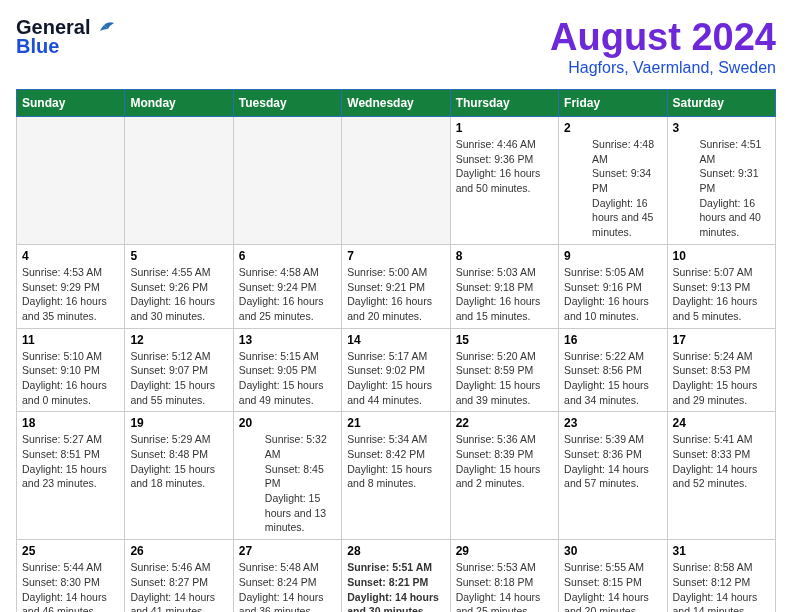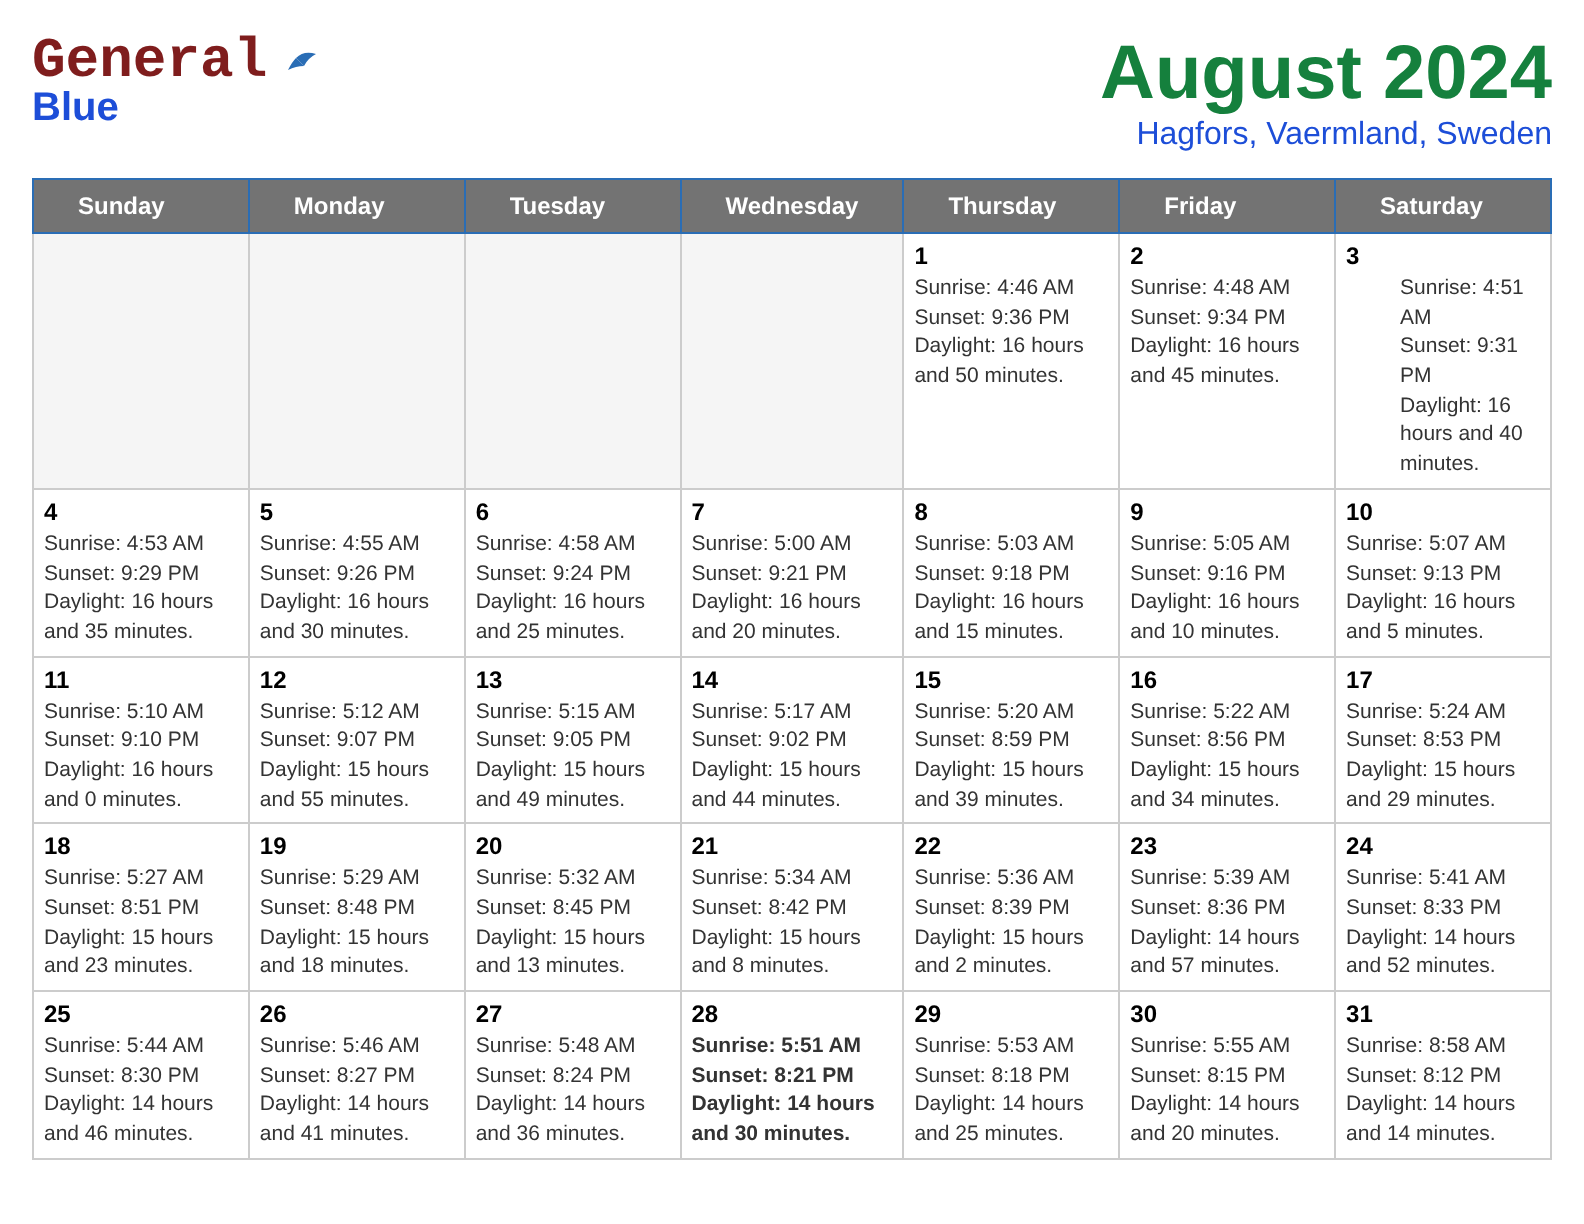--- a/index.html
+++ b/index.html
@@ -21,36 +21,36 @@
       flex-direction: column;
       align-items: flex-start;
     }
     .logo-general { color: #333; }
     .title-area {
       text-align: right;
     }
     .month-title {
       font-size: 38px;
       font-weight: bold;
-      color: #15803d;
+      color: #6d28d9;
     }
     .location {
       font-size: 16px;
       color: #1d4ed8;
     }
     .calendar {
       width: 100%;
       border-collapse: collapse;
       font-size: 11px;
     }
     .calendar th {
-      background: #737373;
+      background: #15803d;
       color: #fff;
       text-align: left;
-      padding: 6px 22px;
+      padding: 6px 5px;
       font-size: 12px;
       font-weight: bold;
       border: 1px solid #2a6db5;
     }
     .calendar td {
       border: 1px solid #ccc;
       vertical-align: top;
       padding: 4px 5px;
       width: 108px;
       min-height: 80px;
@@ -74,21 +74,21 @@
       line-height: 1.4;
     }
     .row-alt td { background: #f0f4fa; }
   </style>
 </head>
 <body>
 
 <div class="header-area">
   <div class="logo">
     <div style="display:flex;align-items:center;gap:2px;">
-      <span class="logo-general" style="font-size:28px;font-weight:bold;color:#7f1d1d;font-family:Liberation Mono, monospace;">General</span>
+      <span class="logo-general" style="font-size:20px;font-weight:bold;color:#0f172a;">General</span>
       <svg width="22" height="18" viewBox="0 0 22 18" style="margin-left:2px;">
         <path d="M10 6 Q14 2 20 4 Q16 6 14 10 Q12 8 10 6Z" fill="#2a6db5"></path>
         <path d="M10 6 Q8 8 6 12 Q10 10 14 10 Q12 8 10 6Z" fill="#2a6db5"></path>
       </svg>
     </div>
     <span style="font-size:20px;font-weight:bold;color:#1d4ed8;margin-top:-4px;">Blue</span>
   </div>
   <div class="title-area">
     <div class="month-title">August 2024</div>
     <div class="location">Hagfors, Vaermland, Sweden</div>
@@ -114,21 +114,21 @@
         <td class="empty"></td>
         <td class="empty"></td>
         <td>
           <span class="day-num">1</span>
           <div class="day-info" style="white-space: pre-line;">Sunrise: 4:46 AM
 Sunset: 9:36 PM
 Daylight: 16 hours and 50 minutes.</div>
         </td>
         <td>
           <span class="day-num">2</span>
-          <div class="day-info" style="white-space: pre-line;">Sunrise: 4:48 AM
+          <div class="day-info" style="white-space: pre-line; margin-left: 28px;">Sunrise: 4:48 AM
 Sunset: 9:34 PM
 Daylight: 16 hours and 45 minutes.</div>
         </td>
         <td>
           <span class="day-num">3</span>
           <div class="day-info" style="white-space: pre-line; margin-left: 27px;">Sunrise: 4:51 AM
 Sunset: 9:31 PM
 Daylight: 16 hours and 40 minutes.</div>
         </td>
       </tr>
@@ -228,21 +228,21 @@
 Daylight: 15 hours and 23 minutes.</div>
         </td>
         <td>
           <span class="day-num">19</span>
           <div class="day-info" style="white-space: pre-line;">Sunrise: 5:29 AM
 Sunset: 8:48 PM
 Daylight: 15 hours and 18 minutes.</div>
         </td>
         <td>
           <span class="day-num">20</span>
-          <div class="day-info" style="white-space: pre-line;">Sunrise: 5:32 AM
+          <div class="day-info" style="white-space: pre-line; margin-left: 26px;">Sunrise: 5:32 AM
 Sunset: 8:45 PM
 Daylight: 15 hours and 13 minutes.</div>
         </td>
         <td>
           <span class="day-num">21</span>
           <div class="day-info" style="white-space: pre-line;">Sunrise: 5:34 AM
 Sunset: 8:42 PM
 Daylight: 15 hours and 8 minutes.</div>
         </td>
         <td>

